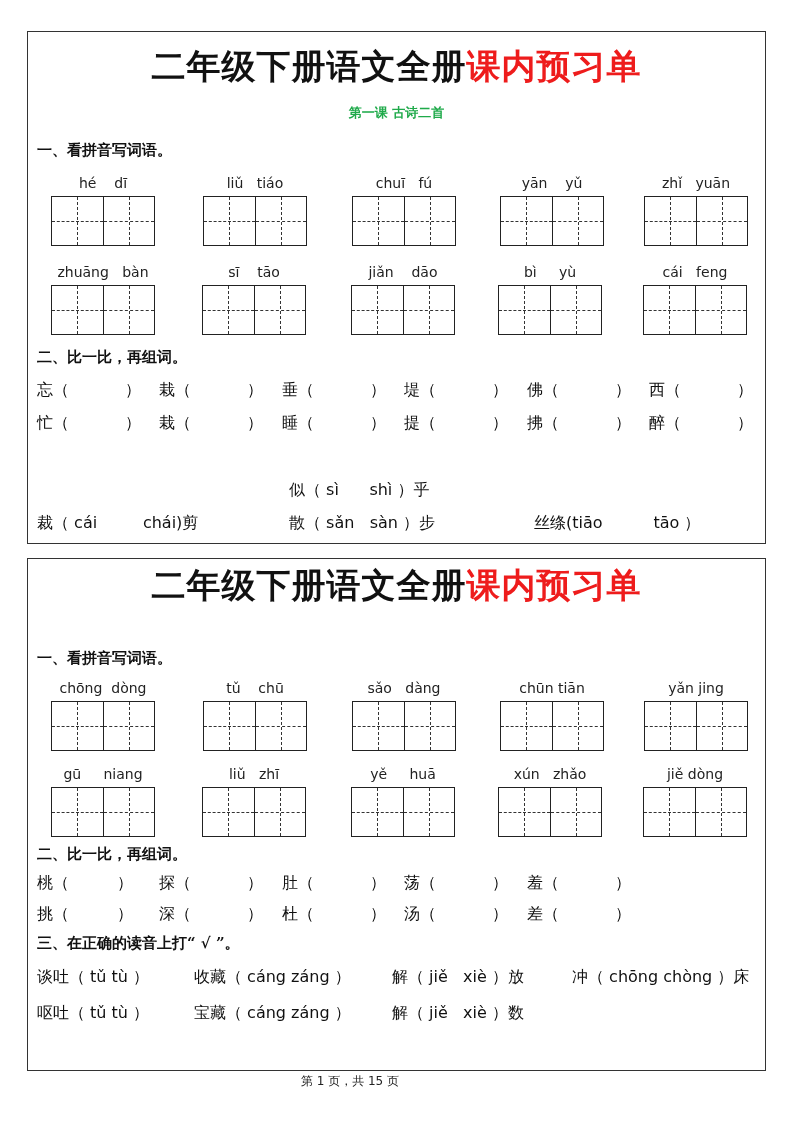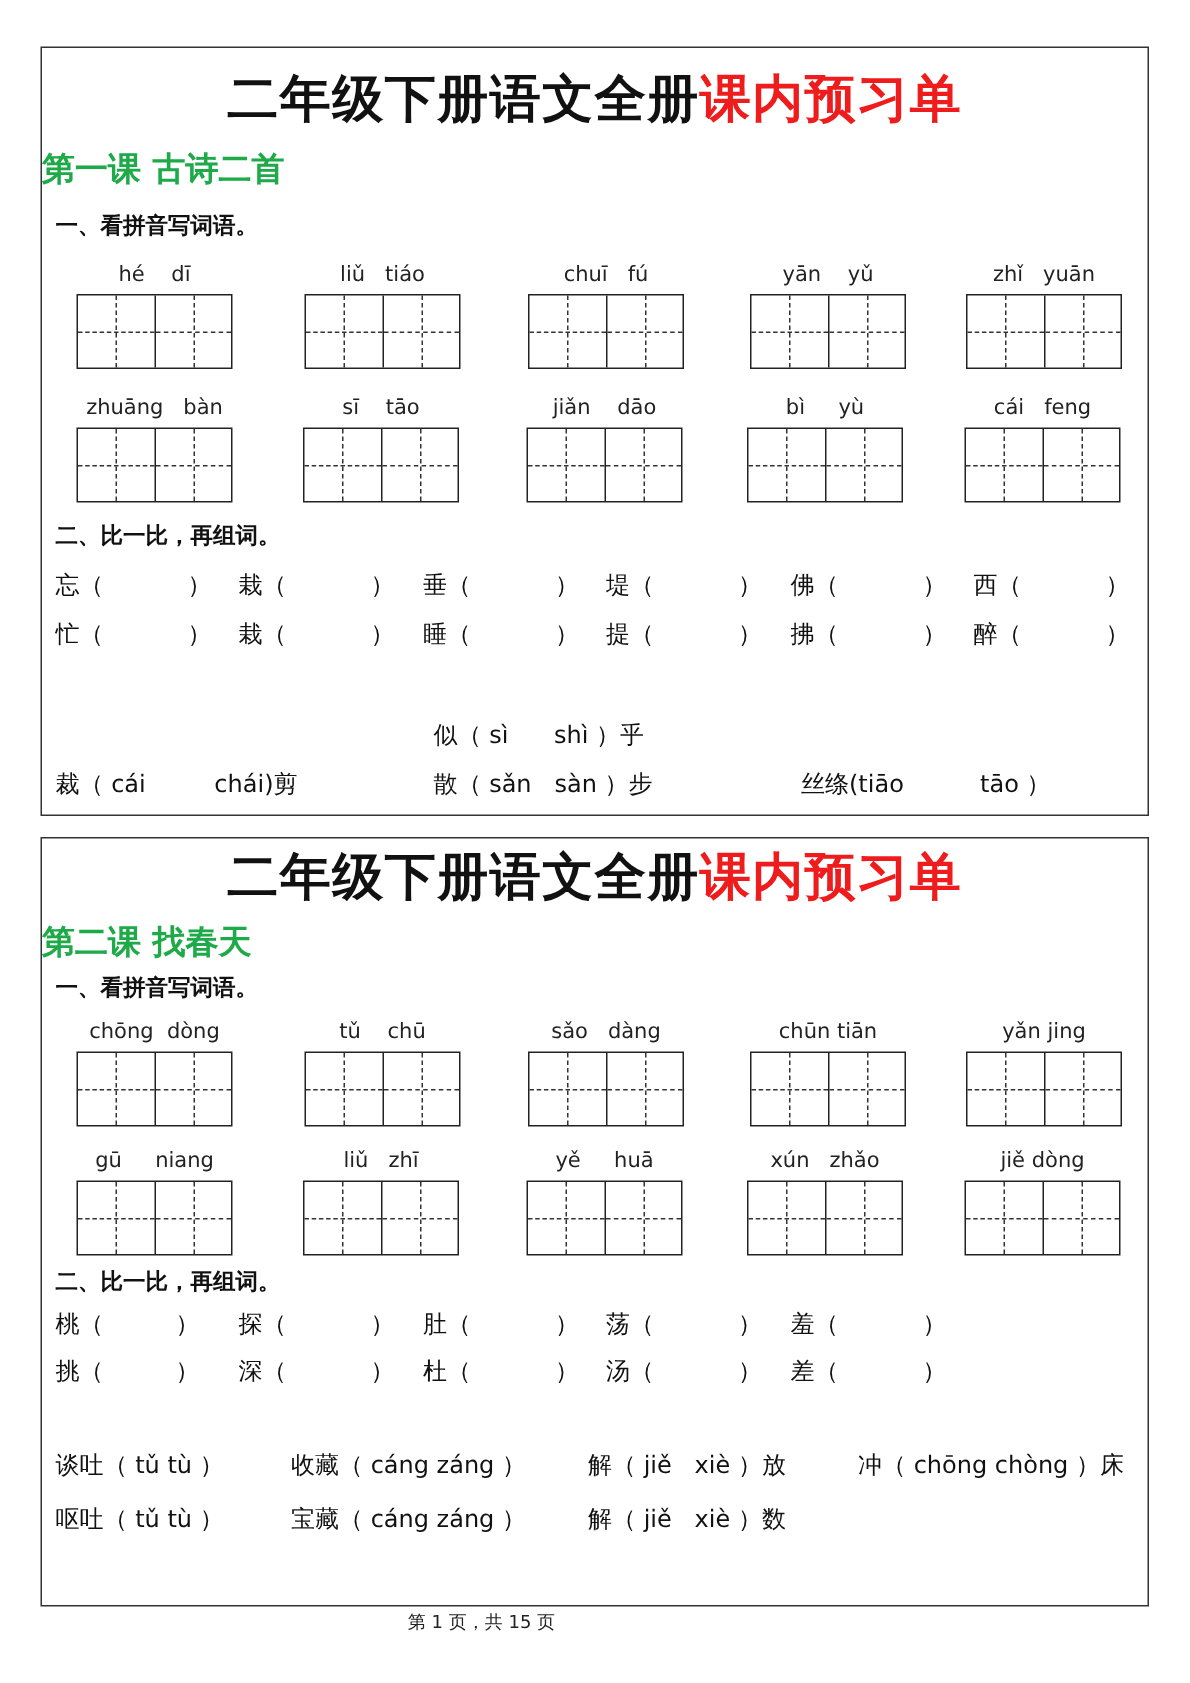--- a/index.html
+++ b/index.html
@@ -5,42 +5,42 @@
   html, body { margin: 0; padding: 0; background: #ffffff; }
   body { width: 793px; height: 1122px; position: relative; overflow: hidden;
          font-family: "DejaVu Sans", "Liberation Sans", sans-serif; color: #111; }
   .panel { position: absolute; left: 27px; width: 739px; border: 1.5px solid #333; box-sizing: border-box; }
   .panel.p1 { top: 31px; height: 513px; }
   .panel.p2 { top: 558px; height: 513px; }
   .main-title { position: absolute; left: 0; width: 100%; text-align: center;
                 font-family: "DejaVu Serif", "Liberation Serif", serif; font-weight: bold;
                 font-size: 34px; letter-spacing: 1px; line-height: 40px; }
   .main-title .red { color: #ee1c1c; }
-  .lesson-title { position: absolute; left: 0; width: 100%; text-align: left;
+  .lesson-title { position: absolute; left: 0; width: 100%; text-align: center;
                   font-family: "DejaVu Serif", "Liberation Serif", serif; font-weight: bold;
-                  font-size: 22px; color: #1faa4a; line-height: 22px; }
+                  font-size: 13px; color: #1faa4a; line-height: 22px; }
   .sec-head { position: absolute; left: 9px; font-family: "DejaVu Serif", "Liberation Serif", serif;
               font-weight: bold; font-size: 15px; line-height: 20px; }
   .word { position: absolute; width: 104px; }
   .pinyin { position: absolute; top: 0; left: 0; width: 104px; font-size: 14px; line-height: 18px;
             color: #222; white-space: pre; text-align: center; }
   .grid { position: absolute; top: 22px; left: 0; width: 104px; height: 50px; border: 1.5px solid #222;
           box-sizing: border-box; display: flex; }
   .cell { position: relative; flex: 1; height: 100%; box-sizing: border-box; }
   .cell + .cell { border-left: 1.5px solid #222; }
   .cell::before { content: ""; position: absolute; left: 50%; top: 0; bottom: 0;
                   border-left: 1px dashed #333; }
   .cell::after { content: ""; position: absolute; top: 50%; left: 0; right: 0;
                  border-top: 1px dashed #333; }
   .cmp-row { position: absolute; left: 9px; height: 22px; font-size: 16px; line-height: 22px; }
   .cmp-item { position: absolute; top: 0; white-space: pre; font-family: "DejaVu Serif", serif; }
   .read-row { position: absolute; left: 9px; height: 24px; font-size: 16px; line-height: 24px; }
   .read-item { position: absolute; top: 0; white-space: pre; }
   .footer { position: absolute; top: 1072px; left: 0; width: 642px; text-align: center; font-size: 12px;
-            line-height: 18px; color: #222; }
+            line-height: 18px; color: #222; padding-left: 29px; }
 </style>
 </head>
 <body>
 
 <div class="panel p1">
   <div class="main-title" style="top:14px;"><span>二年级下册语文全册</span><span class="red">课内预习单</span></div>
   <div class="lesson-title" style="top:70px;">第一课  古诗二首</div>
 
   <div class="sec-head" style="top:108px;">一、看拼音写词语。</div>
 
@@ -153,21 +153,20 @@
   </div>
   <div class="read-row" style="top:479px; width:720px;">
     <span class="read-item" style="left:0px;">裁（ cái         chái)剪</span>
     <span class="read-item" style="left:252px;">散（ sǎn   sàn ）步</span>
     <span class="read-item" style="left:497px;">丝绦(tiāo          tāo ）</span>
   </div>
 </div>
 
 <div class="panel p2">
   <div class="main-title" style="top:6px;"><span>二年级下册语文全册</span><span class="red">课内预习单</span></div>
-  <div class="lesson-title" style="top:58px;">第二课  找春天</div>
 
   <div class="sec-head" style="top:89px;">一、看拼音写词语。</div>
 
   <div class="word" style="left:23px; top:120px;">
     <div class="pinyin">chōng  dòng</div>
     <div class="grid">
         <div class="cell"></div>
         <div class="cell"></div>
       </div>
   </div>
@@ -256,20 +255,21 @@
     <span class="cmp-item" style="left:122px;"><span>深</span><span>（</span></span>
       <span class="cmp-item" style="left:210px;">）</span>
     <span class="cmp-item" style="left:245px;"><span>杜</span><span>（</span></span>
       <span class="cmp-item" style="left:333px;">）</span>
     <span class="cmp-item" style="left:367px;"><span>汤</span><span>（</span></span>
       <span class="cmp-item" style="left:455px;">）</span>
     <span class="cmp-item" style="left:490px;"><span>差</span><span>（</span></span>
       <span class="cmp-item" style="left:578px;">）</span>
   </div>
 
+  <div class="sec-head" style="top:374px;">三、在正确的读音上打“ √ ”。</div>
 
   <div class="read-row" style="top:406px; width:730px;">
     <span class="read-item" style="left:0px;">谈吐（ tǔ tù ）</span>
     <span class="read-item" style="left:157px;">收藏（ cáng záng ）</span>
     <span class="read-item" style="left:355px;">解（ jiě   xiè ）放</span>
     <span class="read-item" style="left:535px;">冲（ chōng chòng ）床</span>
   </div>
   <div class="read-row" style="top:442px; width:730px;">
     <span class="read-item" style="left:0px;">呕吐（ tǔ tù ）</span>
     <span class="read-item" style="left:157px;">宝藏（ cáng záng ）</span>

